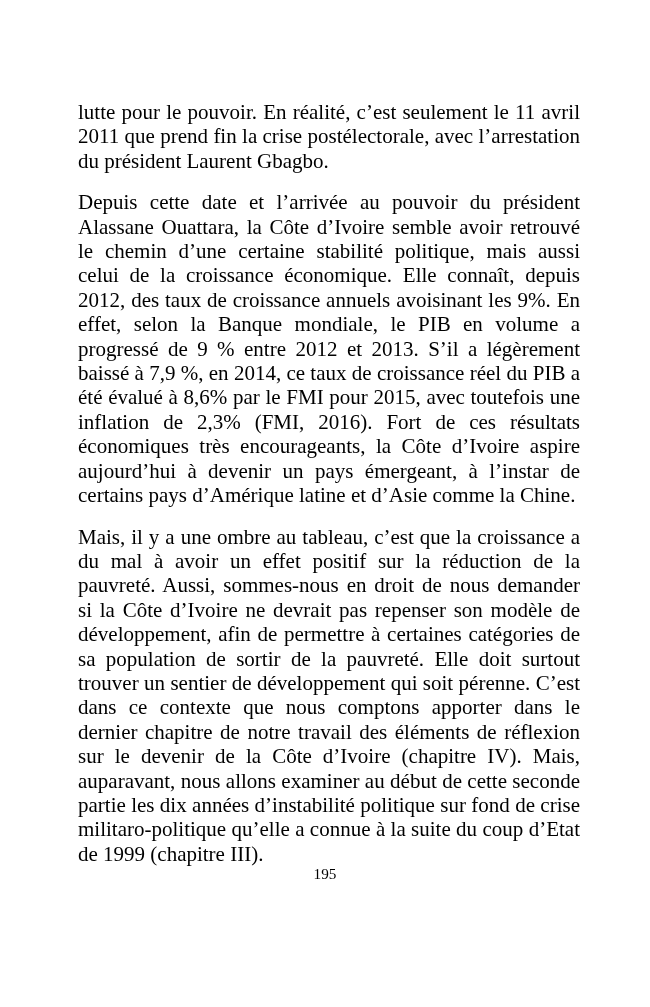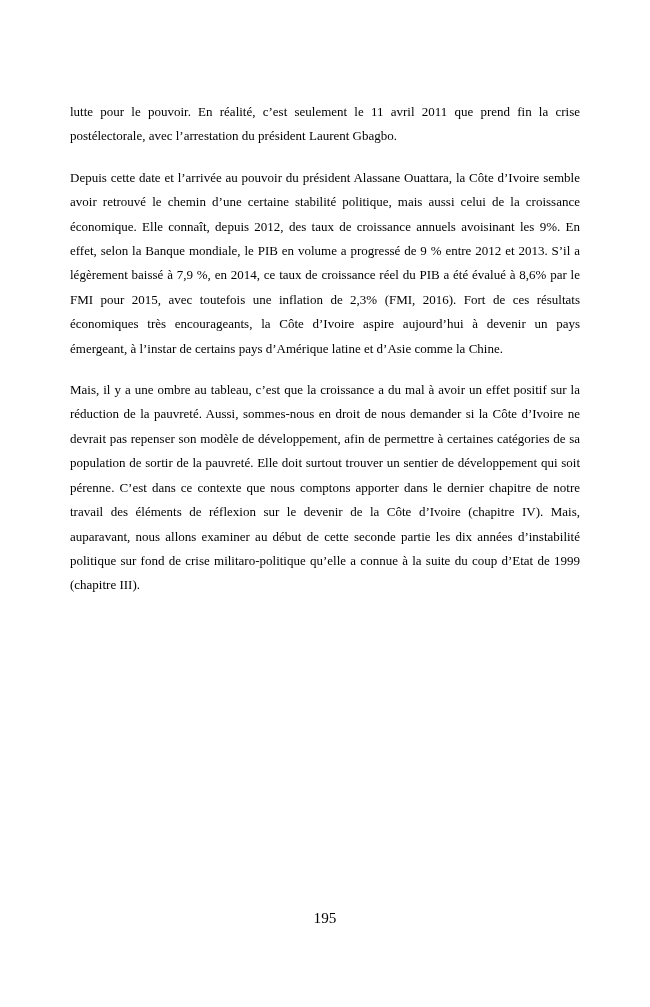--- a/index.html
+++ b/index.html
@@ -23,34 +23,34 @@
     height: 1007px;
     box-sizing: border-box;
   }
   .content {
     position: absolute;
     left: 70px;
     top: 100px;
     width: 510px;
   }
   .para {
-    font-size: 13px;
+    font-size: 21px;
     line-height: 24.4px;
     text-align: justify;
     text-justify: inter-word;
-    margin: 0 0 17px 0;
+    margin: 0 0 17px 8px;
     hyphens: none;
   }
   .para:last-child {
     margin-bottom: 0;
   }
   .folio {
     position: absolute;
     left: 0;
-    top: 908px;
+    top: 864px;
     width: 650px;
     text-align: center;
     font-size: 15.2px;
     line-height: 20px;
     font-family: "Liberation Serif", serif;
   }
 </style>
 </head>
 <body>
 

